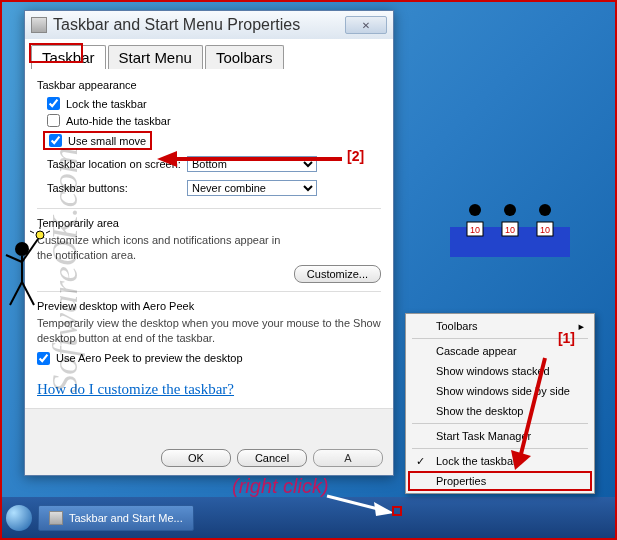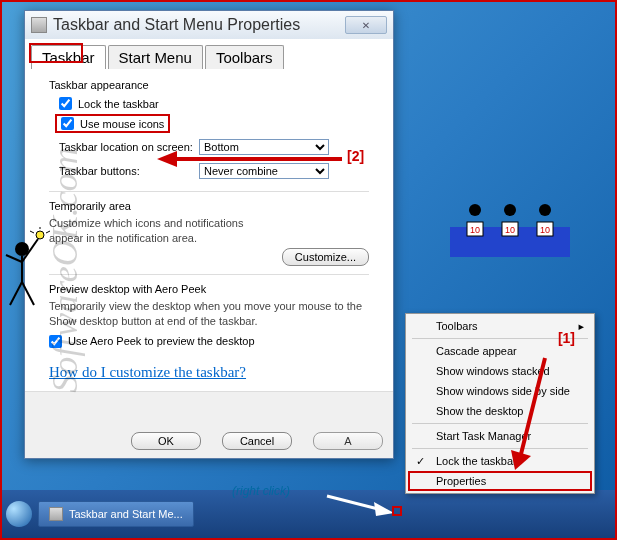--- a/index.html
+++ b/index.html
@@ -78,21 +78,21 @@
     }
     .tab-highlight {
       position: absolute;
       border: 2px solid #c00;
       pointer-events: none;
       z-index: 50;
     }
     .tab-body {
       background: #fff;
       border-top: 1px solid #999;
-      padding: 10px 24px;
+      padding: 10px 12px;
       margin-top: -1px;
     }
     .group-label { font-size: 11px; margin-bottom: 4px; }
     .check-row {
       display: flex;
       align-items: center;
       padding: 2px 0 2px 10px;
       font-size: 11px;
     }
     .check-row input { margin-right: 6px; }
@@ -126,21 +126,21 @@
       font-size: 11px;
       cursor: pointer;
       margin-top: 32px;
     }
     .custbtn-row { display: flex; align-items: flex-start; gap: 8px; }
     .custbtn-row .desc { flex: 1; }
     .link { color: #0066cc; text-decoration: underline; font-size: 15px; cursor: pointer; font-family: Liberation Serif, serif; }
     .dlg-buttons {
       display: flex;
       justify-content: flex-end;
-      gap: 21px;
+      gap: 6px;
       padding: 8px 10px;
       background: #f0f0f0;
       border-top: 1px solid #ddd;
     }
     .dlg-buttons .btn { min-width: 70px; }
 
     .arrow-red {
       position: absolute;
       pointer-events: none;
       z-index: 60;
@@ -179,21 +179,21 @@
     .cm-check::before {
       content: "✓";
       position: absolute;
       left: 8px;
     }
     .cm-item.hl { border: 2px solid #c00; padding: 2px 6px 2px 26px; }
 
     .taskbar {
       position: absolute;
       left: 0; right: 0; bottom: 0;
-      height: 48px;
+      height: 41px;
       background: linear-gradient(#2a5da3, #173f7a);
       display: flex;
       align-items: center;
       padding: 0 4px;
       z-index: 30;
     }
     .start-orb {
       width: 26px; height: 26px;
       border-radius: 50%;
       background: radial-gradient(circle at 30% 30%, #b0e0ff, #1a5fa8);
@@ -213,22 +213,22 @@
     }
     .task-item .ico {
       width: 14px; height: 14px;
       background: linear-gradient(#ddd, #aaa);
       border: 1px solid #888;
     }
     .rc-text {
       position: absolute;
       bottom: 40px;
       left: 230px;
-      color: #0369a1;
-      font-size: 12px;
+      color: #be185d;
+      font-size: 20px;
       font-style: italic;
       z-index: 35;
     }
     .rc-arrow {
       position: absolute;
       bottom: 20px;
       left: 320px;
       color: #fff;
       z-index: 35;
       pointer-events: none;
@@ -274,24 +274,28 @@
     <div class="tab">Start Menu</div>
     <div class="tab">Toolbars</div>
     <div class="tab-highlight" style="left:4px;top:4px;width:54px;height:20px;"></div>
   </div>
   <div class="tab-body">
     <div class="group-label">Taskbar appearance</div>
     <div class="check-row">
       <input type="checkbox" checked="" style="">
       <span>Lock the taskbar</span>
     </div>
+    <div class="check-row">
+      <input type="checkbox" style="">
+      <span>Auto-hide the taskbar</span>
+    </div>
     <div style="padding:2px 0 2px 4px;">
       <span class="small-icons-row">
         <input type="checkbox" checked="" style="margin-right: 6px;">
-        <span>Use mouse icons</span>
+        <span>Use small move</span>
       </span>
     </div>
     <div class="field-row">
       <label>Taskbar location on screen:</label>
       <select>
         <option>Bottom</option>
       </select>
     </div>
     <div class="field-row">
       <label>Taskbar buttons:</label>

